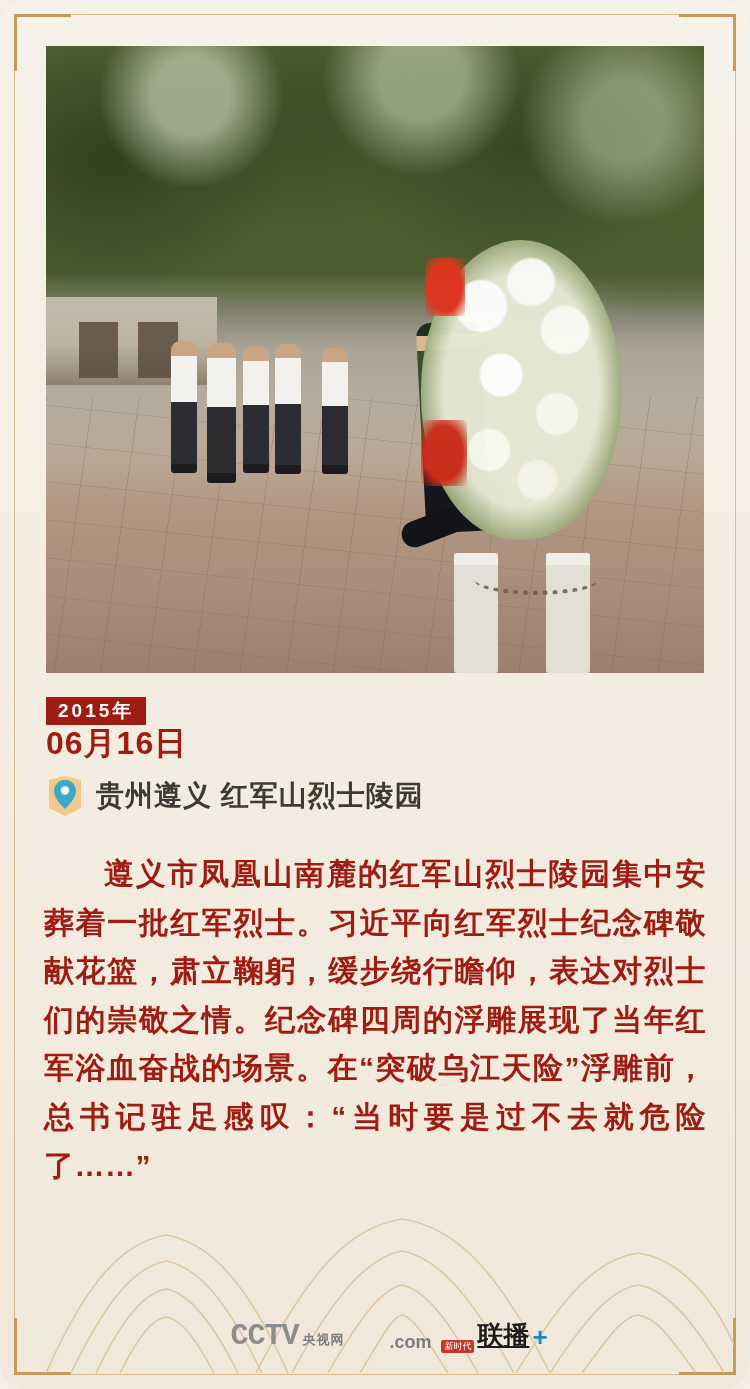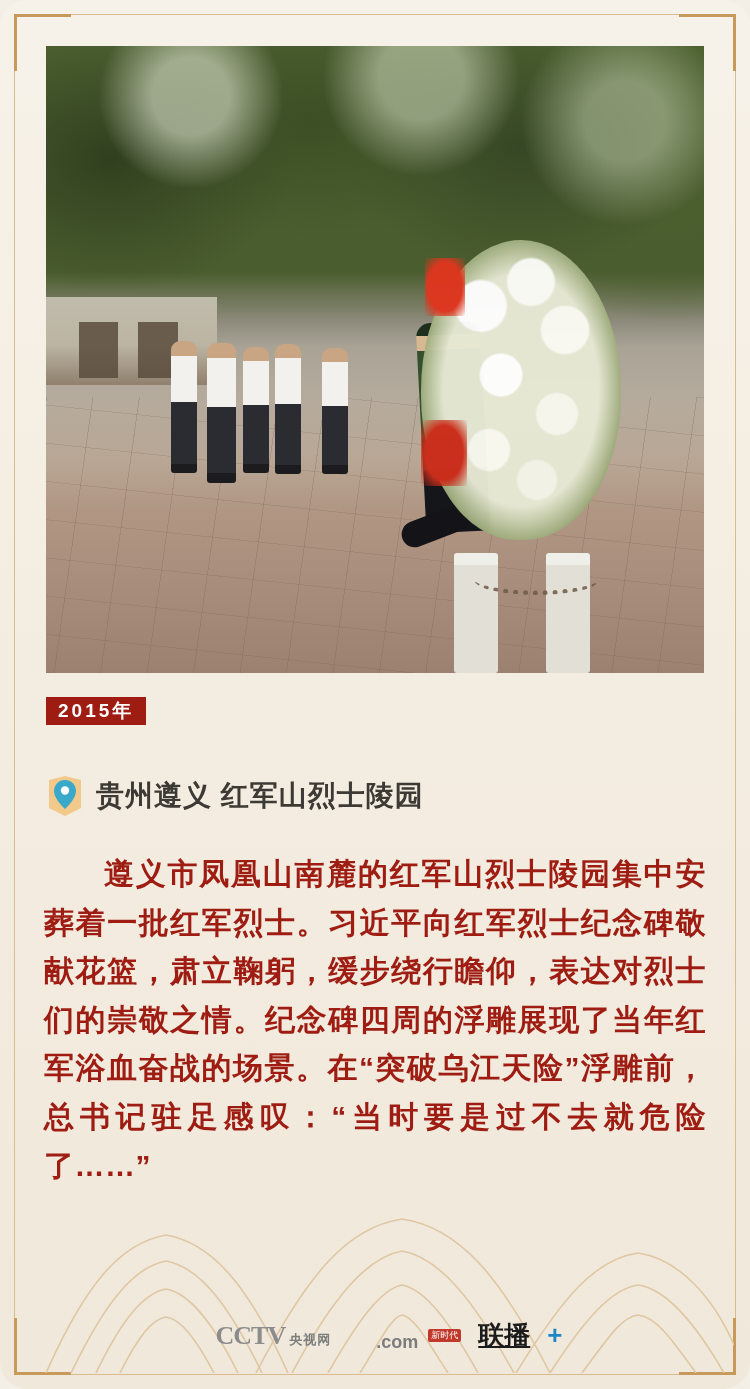--- a/index.html
+++ b/index.html
@@ -275,37 +275,37 @@
     align-items: center;
     gap: 10px;
   }
   .cctv-logo {
     display: flex;
     align-items: baseline;
     gap: 4px;
   }
   .cctv-mark {
     color: #8c8c8c;
-    font-size: 26px;
+    font-size: 30px;
     font-weight: 700;
     letter-spacing: -1px;
-    font-family: Liberation Serif, serif;
+    font-family: Liberation Mono, monospace;
     margin-left: 28px;
   }
   .cctv-sub {
     display: flex;
     flex-direction: row;
     line-height: 1;
   }
   .cctv-cn { color: #7d7d7d; font-size: 13px; font-weight: 700; letter-spacing: 1px; }
   .cctv-com { color: #7d7d7d; font-size: 18px; font-weight: 700; margin-left: 45px; }
   .lianbo {
     display: flex;
-    align-items: center;
-    gap: 17px;
+    align-items: flex-end;
+    gap: 3px;
   }
   .lianbo-badge {
     background: #c0392b;
     color: #fff;
     font-size: 9px;
     padding: 2px 3px;
     border-radius: 2px;
     letter-spacing: 0;
     line-height: 1;
   }
@@ -351,20 +351,21 @@
         <span class="red2"></span>
       </div>
 
       <div class="bollard b1"></div>
       <div class="bollard b2"></div>
       <div class="chain"></div>
     </div>
   </div>
 
   <div class="year-chip">2015年</div>
+  <div class="day-line">06月16日</div>
 
   <div class="loc-row">
     <span class="pin-icon">
       <svg width="38" height="44" viewBox="0 0 38 44" xmlns="http://www.w3.org/2000/svg">
         <path d="M3 6 L19 2 L35 6 L35 34 L19 42 L3 34 Z" fill="#f2c98a"></path>
         <path d="M19 6 C12.9 6 8 10.9 8 17 C8 25 19 35 19 35 C19 35 30 25 30 17 C30 10.9 25.1 6 19 6 Z" fill="#3aa8c8"></path>
         <circle cx="19" cy="16.5" r="4.2" fill="#ffffff"></circle>
       </svg>
     </span>
     <span class="loc-text">贵州遵义 红军山烈士陵园</span>

